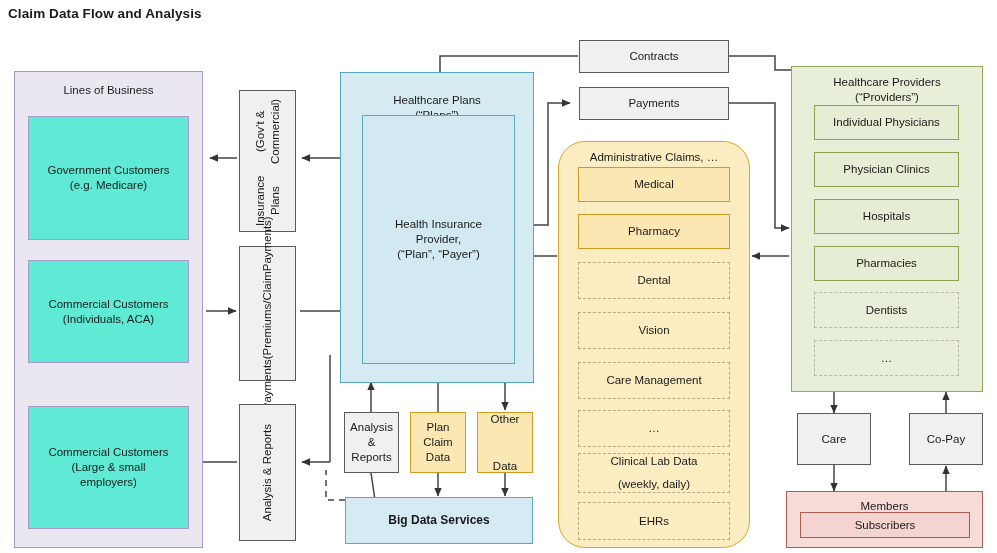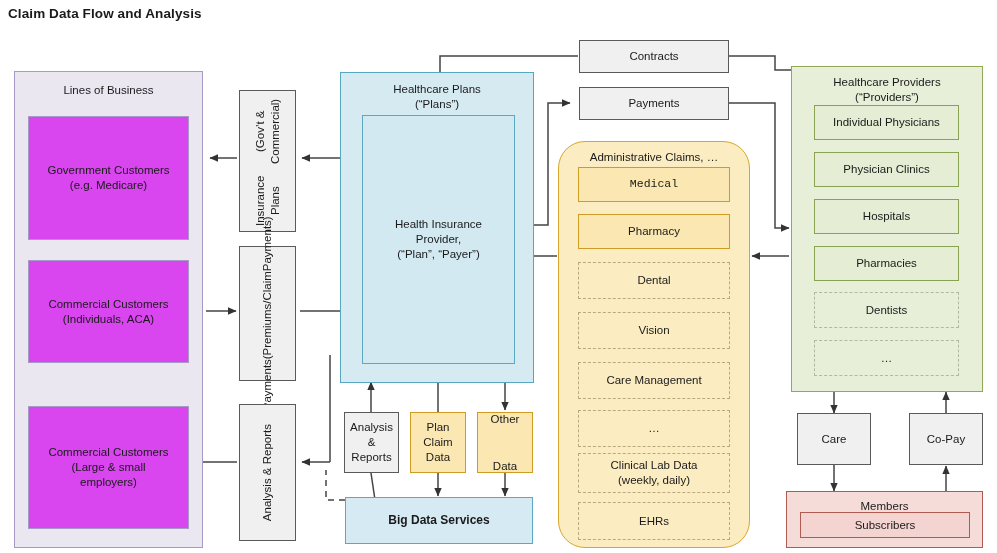--- a/index.html
+++ b/index.html
@@ -5,21 +5,21 @@
   html,body{margin:0;padding:0;background:#fff;}
   body{width:997px;height:553px;position:relative;overflow:hidden;
        font-family:"Liberation Sans","DejaVu Sans",sans-serif;color:#1a1a1a;}
   .title{position:absolute;left:8px;top:6px;font-size:13.5px;font-weight:bold;letter-spacing:.1px;}
   .box{position:absolute;box-sizing:border-box;display:flex;align-items:center;
        justify-content:center;text-align:center;font-size:11.5px;line-height:1.28;}
   .grp-label{position:absolute;left:0;right:0;text-align:center;font-size:11.5px;line-height:1.28;}
 
   
   .purple-outer{background:#ebe7f1;border:1px solid #a899c6;}
-  .purple-inner{background:#d946ef;border:1px solid #a899c6;}
+  .purple-inner{background:#5eead4;border:1px solid #a899c6;}
   .blue-outer{background:#d6eaf2;border:1px solid #57a7c0;}
   .blue-inner{background:#d2e9f2;border:1px solid #5aa8c2;}
   .blue-solid{background:#d6eaf4;border:1px solid #5aa8c2;}
   .gray{background:#f0f0f0;border:1.6px solid #5a5a5a;}
   .gray-thin{background:#f0f0f0;border:1px solid #5a5a5a;}
   .amber-outer{background:#fbecc2;border:1.4px solid #d8a62b;}
   .amber-inner{background:#fbe7b2;border:1.4px solid #cf9c23;}
   .amber-dash{background:transparent;border:1.2px dashed #b9a97f;}
   .green-outer{background:#e8efd9;border:1px solid #8da martin;}
   .green-outer{background:#e8efd9;border:1px solid #90a959;}
@@ -129,21 +129,21 @@
     <span style="width:3px;"></span>
     <span>Payments)</span>
   </div>
 </div>
 
 <div class="box gray-thin" style="left:239px;top:404px;width:57px;height:137px;">
   <span class="vert">Analysis &amp; Reports</span>
 </div>
 
 <div class="box blue-outer" style="left:340px;top:72px;width:194px;height:311px;align-items:flex-start;">
-  <div class="grp-label" style="top:9px;">
+  <div class="grp-label" style="top:20px;">
     <span>Healthcare Plans</span><br>
     <span>(“Plans”)</span>
   </div>
 </div>
 <div class="box blue-inner" style="left:362px;top:115px;width:153px;height:249px;flex-direction:column;">
   <span>Health Insurance</span>
   <span>Provider,</span>
   <span>(“Plan”, “Payer”)</span>
 </div>
 
@@ -168,39 +168,39 @@
 <div class="box gray" style="left:579px;top:40px;width:150px;height:33px;">
   <span>Contracts</span>
 </div>
 <div class="box gray" style="left:579px;top:87px;width:150px;height:33px;">
   <span>Payments</span>
 </div>
 
 <div class="box amber-outer" style="left:558px;top:141px;width:192px;height:407px;align-items:flex-start;border-radius:27px;">
   <div class="grp-label" style="top:8px;">Administrative Claims, …</div>
 </div>
-<div class="box amber-inner" style="left:578px;top:167px;width:152px;height:35px;font-family:Liberation Mono, monospace;">
+<div class="box amber-inner" style="left:578px;top:167px;width:152px;height:35px;">
   <span>Medical</span>
 </div>
 <div class="box amber-inner" style="left:578px;top:214px;width:152px;height:35px;">
   <span>Pharmacy</span>
 </div>
 <div class="box amber-dash" style="left:578px;top:262px;width:152px;height:37px;">
   <span>Dental</span>
 </div>
 <div class="box amber-dash" style="left:578px;top:312px;width:152px;height:37px;">
   <span>Vision</span>
 </div>
 <div class="box amber-dash" style="left:578px;top:362px;width:152px;height:37px;">
   <span>Care Management</span>
 </div>
 <div class="box amber-dash" style="left:578px;top:410px;width:152px;height:37px;">
   <span>…</span>
 </div>
-<div class="box amber-dash" style="left:578px;top:453px;width:152px;height:40px;flex-direction:column;">
+<div class="box amber-dash" style="left:578px;top:453px;width:152px;height:40px;flex-direction:column;justify-content:space-between;">
   <span>Clinical Lab Data</span>
   <span>(weekly, daily)</span>
 </div>
 <div class="box amber-dash" style="left:578px;top:502px;width:152px;height:38px;align-items:center;">
   <span>EHRs</span>
 </div>
 
 <div class="box green-outer" style="left:791px;top:66px;width:192px;height:326px;align-items:flex-start;">
   <div class="grp-label" style="top:8px;">
     <span>Healthcare Providers</span><br>

